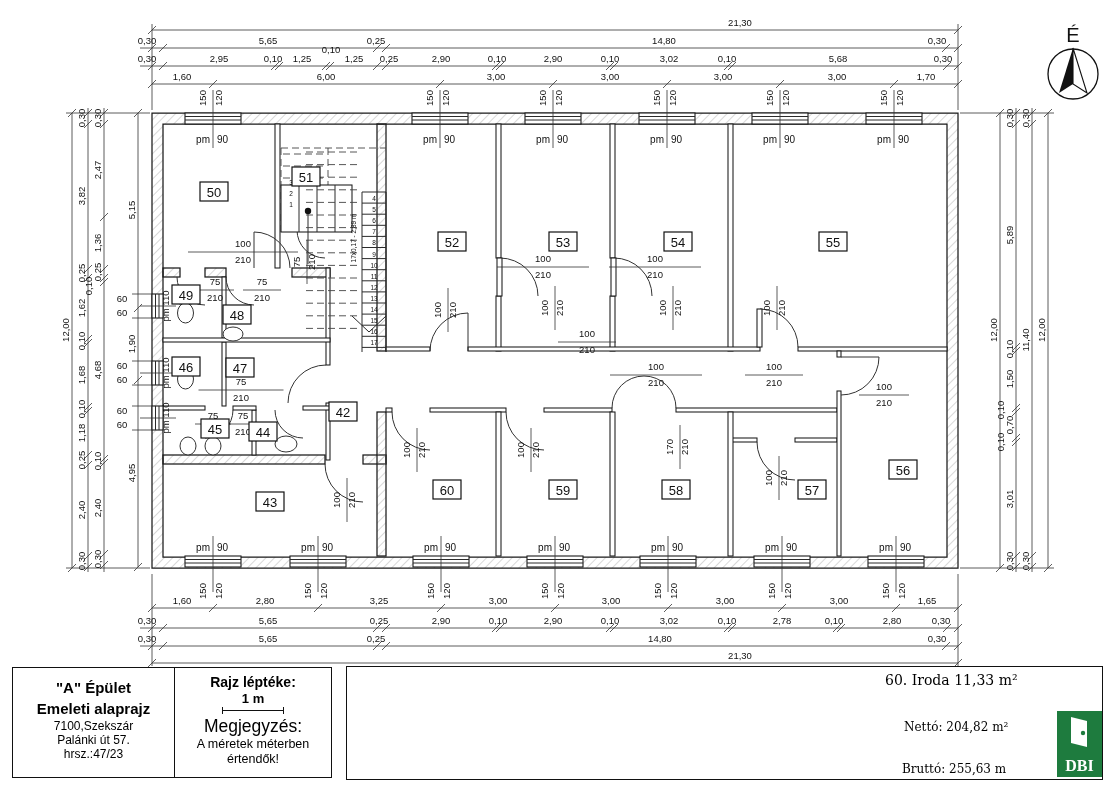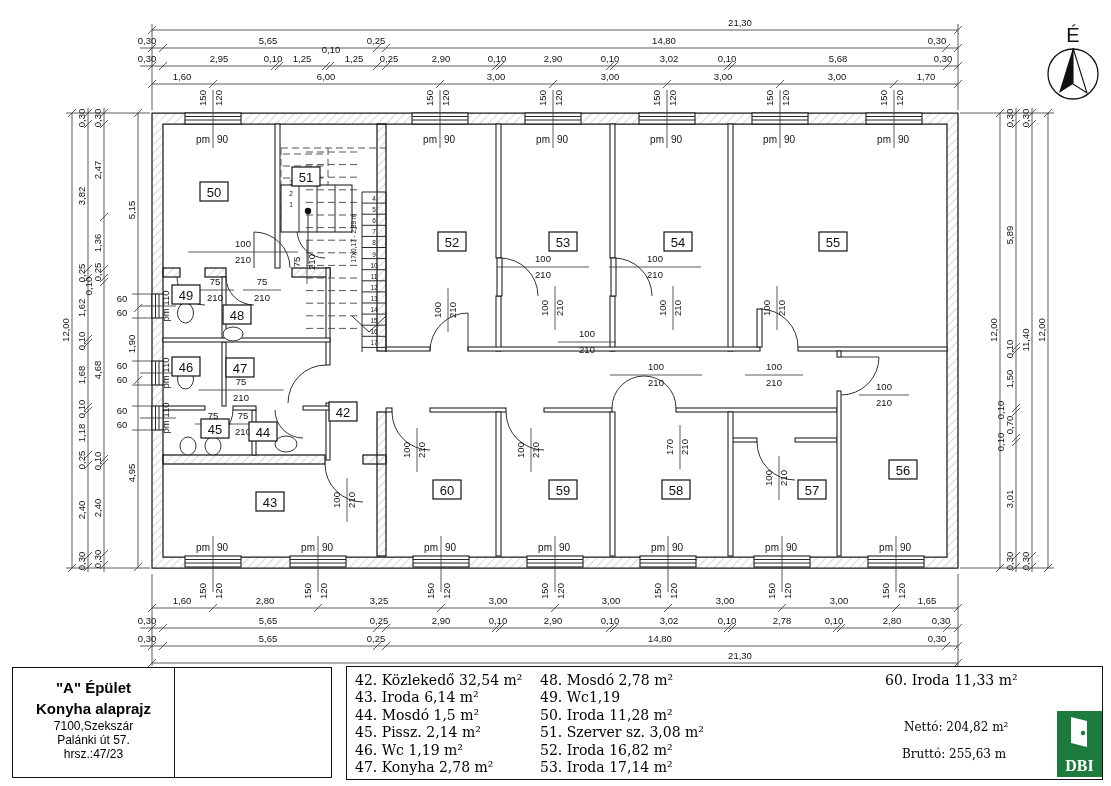--- a/index.html
+++ b/index.html
@@ -35,21 +35,21 @@
   .scalebar:before{content:"";position:absolute;left:0;right:0;top:3px;border-top:1.2px solid #111;}
   .scalebar i{position:absolute;top:0;width:1.2px;height:7px;background:#111;}
   .scalebar i.l{left:0;} .scalebar i.r{right:0;}
   .tb-note-title{font-size:17.5px;line-height:21px;}
   .tb-note{font-size:12.5px;line-height:15px;}
   #legend{left:346px;top:666px;width:757px;height:114px;font-family:"DejaVu Serif","Liberation Serif",serif;}
   .leg-col{position:absolute;top:5px;white-space:nowrap;font-size:14px;}
   .leg-col div{line-height:17.4px;}
   #leg-c1{left:8px;} #leg-c2{left:193px;} #leg-c3{left:375px;} #leg-c4{left:538px;}
   .leg-total{position:absolute;white-space:nowrap;font-size:12px;}
-  #netto{left:557px;top:53px;} #brutto{left:555px;top:80px;}
+  #netto{left:557px;top:53px;} #brutto{left:555px;top:95px;}
   #dbilogo{position:absolute;left:710px;top:44px;width:45px;height:66px;}
   #dbilogo .sq{position:absolute;inset:0;}
   #dbilogo .txt{position:absolute;left:0;right:0;bottom:2px;text-align:center;color:#fff;
     font-family:"Liberation Serif",serif;font-weight:bold;font-size:16px;}
 </style>
 </head>
 <body>
 
 <div id="stage">
 
@@ -677,44 +677,39 @@
       <text x="676" y="494.5" class="rn">58</text>
       <rect x="549" y="480" width="28" height="19" class="rb"></rect>
       <text x="563" y="494.5" class="rn">59</text>
       <rect x="433" y="480" width="28" height="19" class="rb"></rect>
       <text x="447" y="494.5" class="rn">60</text>
     </svg>
 
 <div id="titleblock" class="box">
   <div class="tb-left">
     <div class="tb-t1">"A" Épület</div>
-    <div class="tb-t1">Konyha alaprajz</div>
+    <div class="tb-t1">Emeleti alaprajz</div>
     <div class="tb-small">7100,Szekszár</div>
     <div class="tb-small">Palánki út 57.</div>
     <div class="tb-small">hrsz.:47/23</div>
   </div>
+  <div class="tb-right">
+    <div class="tb-scale-title">Rajz léptéke:</div>
+    <div class="tb-scale-val">1 m</div>
+    <div class="scalebar">
+          <i class="l"></i>
+          <i class="r"></i>
+        </div>
+    <div class="tb-note-title">Megjegyzés:</div>
+    <div class="tb-note">A méretek méterben</div>
+    <div class="tb-note">értendők!</div>
+  </div>
 </div>
 
 <div id="legend" class="box">
-  <div class="leg-col" id="leg-c1">
-        <div>42. Közlekedő 32,54 m²</div>
-        <div>43. Iroda 6,14 m²</div>
-        <div>44. Mosdó 1,5 m²</div>
-        <div>45. Pissz. 2,14 m²</div>
-        <div>46. Wc 1,19 m²</div>
-        <div>47. Konyha 2,78 m²</div>
-      </div>
-  <div class="leg-col" id="leg-c2">
-        <div>48. Mosdó 2,78 m²</div>
-        <div>49. Wc1,19</div>
-        <div>50. Iroda 11,28 m²</div>
-        <div>51. Szerver sz. 3,08 m²</div>
-        <div>52. Iroda 16,82 m²</div>
-        <div>53. Iroda 17,14 m²</div>
-      </div>
   <div class="leg-col" id="leg-c4">
         <div>60. Iroda 11,33 m²</div>
       </div>
   <div class="leg-total" id="netto">Nettó: 204,82 m²</div>
   <div class="leg-total" id="brutto">Bruttó: 255,63 m</div>
   <div id="dbilogo" style="background: #b91c1c;">
     <svg class="sq" width="45" height="66" viewBox="0 0 45 66">
       <rect x="0" y="0" width="45" height="66" id="logo-bg" fill="#1e7b3e"></rect>
       <polygon points="14,6 30,10 30,36 14,32" fill="#fff"></polygon>
       <circle cx="26" cy="22" r="2.2" id="logo-dot" fill="#1e7b3e"></circle>

